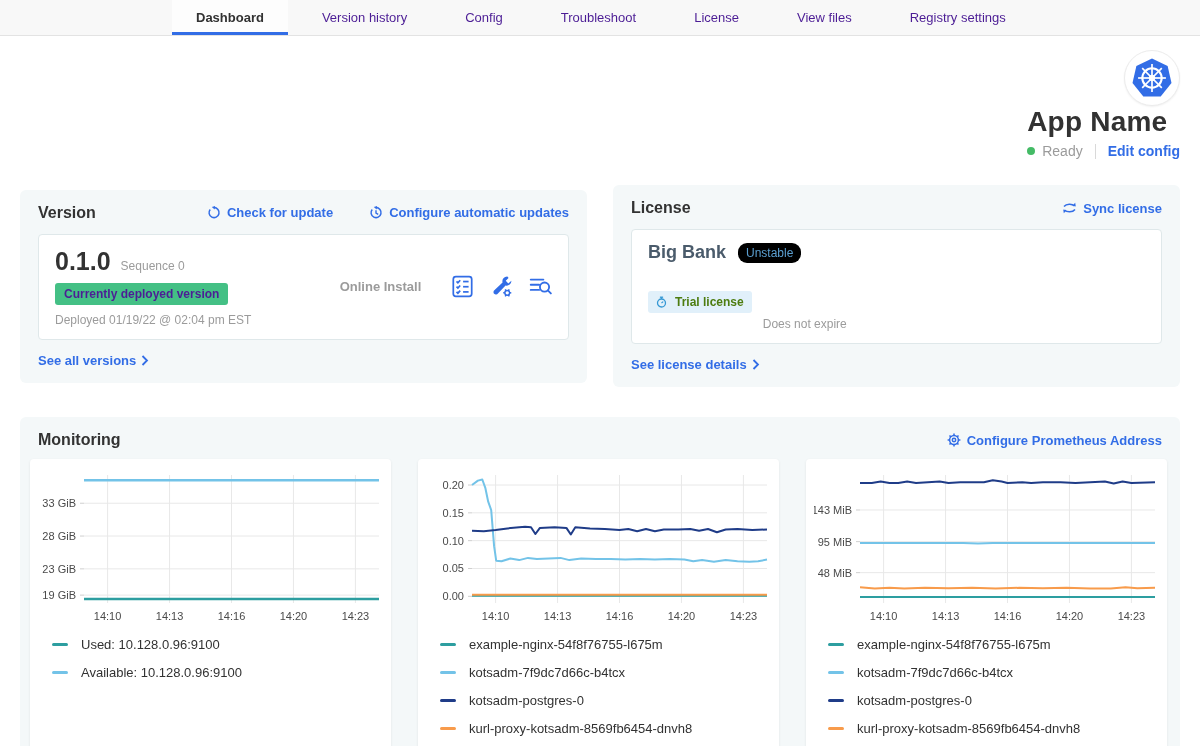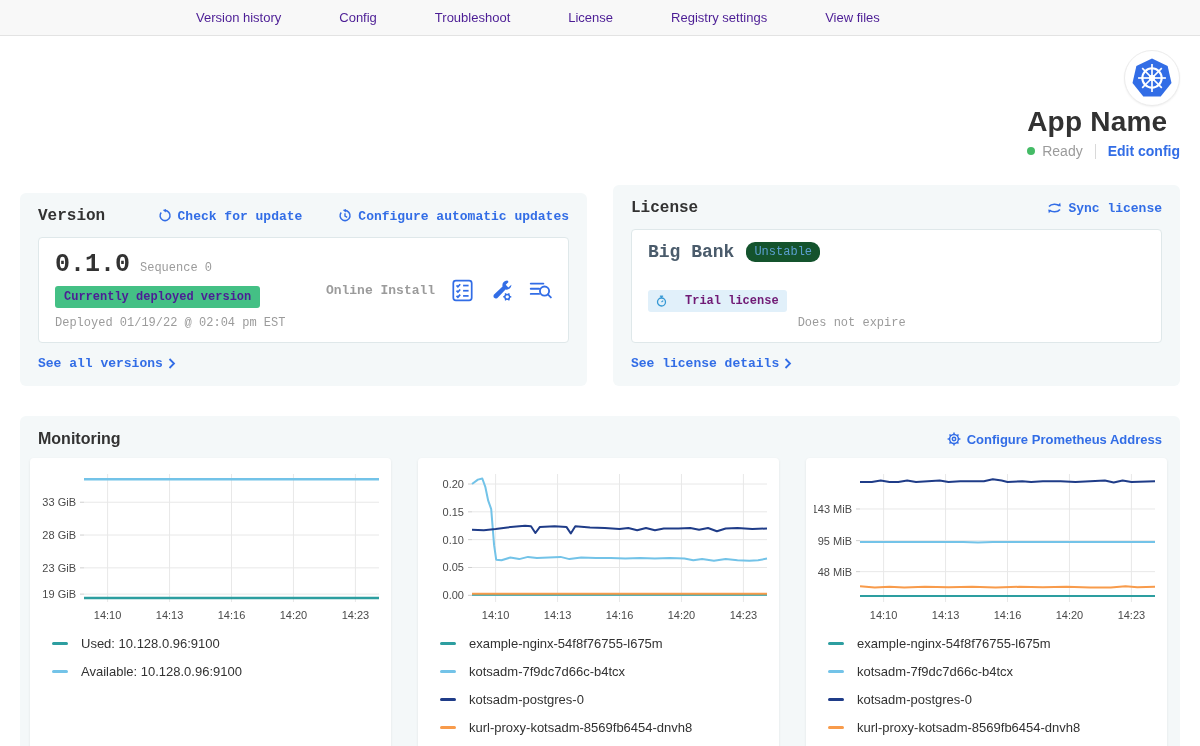--- a/index.html
+++ b/index.html
@@ -25,21 +25,21 @@
   .app-title { font-size:28px; font-weight:bold; letter-spacing:.2px; }
   .status-row { display:flex; align-items:center; margin-top:5px; }
   .status-dot { width:8px; height:8px; border-radius:50%; background:#44bb66; margin-right:7px; }
   .status-text { font-size:14px; color:#9b9b9b; }
   .vdiv { width:1px; height:15px; background:#d9d9d9; margin:0 12px; }
   .link { color:#326de6; font-weight:bold; font-size:13px; cursor:pointer; text-decoration:none;
     display:inline-flex; align-items:center; }
   .edit-config { font-size:14px; }
 
   
-  .cards-row { display:flex; gap:26px; margin-top:26px; align-items:flex-end;font-family:Liberation Mono, monospace; }
+  .cards-row { display:flex; gap:26px; margin-top:26px; align-items:center; }
   .panel { background:#f4f8f9; border-radius:6px; padding:14px 18px; }
   .panel.half { flex:1; }
   .panel-head { display:flex; align-items:center; justify-content:space-between; }
   .panel-title { font-size:16px; font-weight:bold; }
   .panel-actions { display:flex; align-items:center; gap:36px; }
   .icon-link svg, .icon-link .uni { margin-right:6px; }
   .inner-box { background:#fff; border:1px solid #dfe8ea; border-radius:4px;
     margin-top:12px; padding:12px 16px; }
 
   
@@ -54,25 +54,25 @@
   .version-mid { flex:1; display:flex; align-items:center; justify-content:center;
     font-size:13px; font-weight:bold; color:#9b9b9b; }
   .version-icons { display:flex; align-items:center; gap:16px; }
   .vicon { cursor:pointer; display:flex; }
   .see-link { margin-top:13px; }
   .see-link .chev { margin-left:5px; }
 
   
   .license-row1 { display:flex; align-items:center; }
   .customer-name { font-size:18px; font-weight:bold; color:#4a5b6b; }
-  .channel-badge { background:#14532d; color:#5b9fd0; font-size:12px; padding:3px 8px;
+  .channel-badge { background:#000000; color:#5b9fd0; font-size:12px; padding:3px 8px;
     border-radius:9px; margin-left:12px; }
   .license-row2 { display:flex; align-items:center; margin-top:10px; }
-  .trial-badge { background:#e1f0fa; color:#701a75; font-size:12px; font-weight:bold;
-    padding:4px 8px; border-radius:3px; display:inline-flex; align-items:center; gap:18px; }
+  .trial-badge { background:#e1f0fa; color:#4d7c0f; font-size:12px; font-weight:bold;
+    padding:4px 8px; border-radius:3px; display:inline-flex; align-items:center; gap:8px; }
   .expiry { font-size:12px; color:#9b9b9b; margin-left:11px;margin-top:44px; }
 
   
   .monitoring { margin-top:30px; padding:14px 10px 14px 10px; }
   .monitoring .panel-head { padding:0 8px; }
   .charts-row { display:flex; gap:27px; margin-top:10px; }
   .chart-card { width:361px; height:340px; background:#fff; border-radius:4px;
     box-shadow:0 1px 3px rgba(0,0,0,.08); padding:8px 8px 10px 8px;
     display:flex; flex-direction:column; }
   .legend { padding:10px 14px 0 14px; }
@@ -80,26 +80,27 @@
   .swatch { width:16px; height:3px; border-radius:2px; margin-right:13px; flex:none; }
   .legend-label { font-size:13px; color:#323232; }
   .chart-title { margin-top:auto; text-align:center; font-size:14px; font-weight:bold;
     padding-bottom:12px; }
   svg text { font-family:"Liberation Sans", sans-serif; }
 </style>
 </head>
 <body>
 
 <nav class="topnav" id="topnav">
+    <div class="tab active">Dashboard</div>
     <div class="tab">Version history</div>
     <div class="tab">Config</div>
     <div class="tab">Troubleshoot</div>
     <div class="tab">License</div>
+    <div class="tab">View files</div>
     <div class="tab">Registry settings</div>
-    <div class="tab">View files</div>
   </nav>
 
 <div class="content">
 
   <div class="app-header">
     <div class="app-logo">
       <svg width="40" height="40" viewBox="0 0 38 38">
         <polygon points="19,0.5 33.85,7.65 37.52,23.73 27.24,36.62 10.76,36.62 0.48,23.73 4.15,7.65" fill="#326de6"></polygon>
         <circle cx="19" cy="19" r="9.2" fill="none" stroke="#fff" stroke-width="2"></circle>
         <circle cx="19" cy="19" r="3" fill="#fff"></circle>

